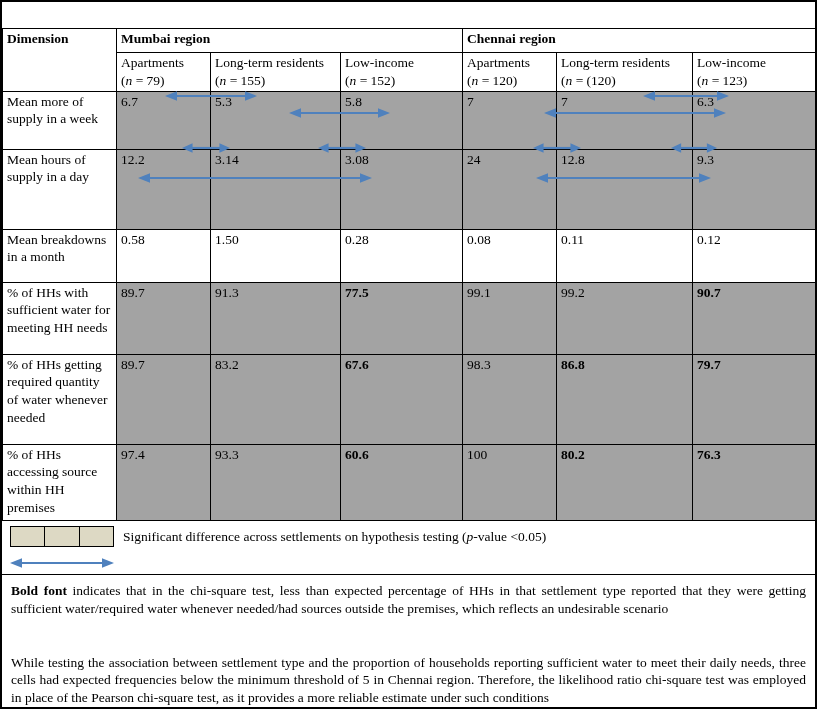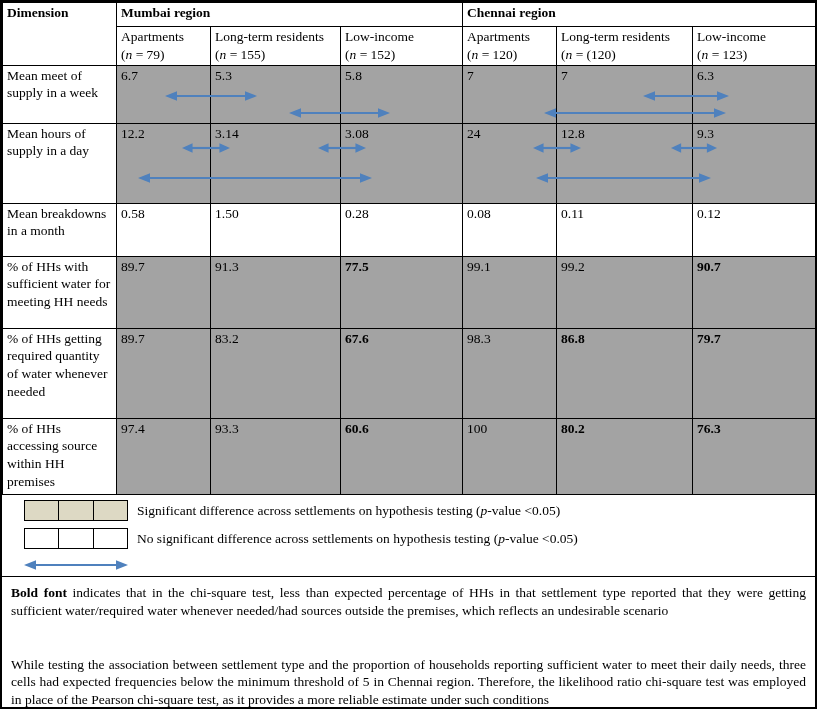--- a/index.html
+++ b/index.html
@@ -4,31 +4,31 @@
 <style>
   html,body{margin:0;padding:0;background:#ffffff;}
   #frame{
     position:relative;
     width:817px;height:709px;
     box-sizing:border-box;
     border:2px solid #000;
     font-family:"Liberation Serif","DejaVu Serif",serif;
     font-size:13.5px;color:#000;background:#fff;overflow:hidden;
   }
-  table{border-collapse:collapse;table-layout:fixed;width:813px;}
+  table{border-collapse:collapse;table-layout:fixed;width:813px;margin-top:26px;}
   td{border:1px solid #000;vertical-align:top;padding:1px 4px 1px 4px;line-height:1.32;}
   td.dimh{font-weight:bold;}
   td.region{font-weight:bold;}
   td.subhead{}
   td.dim{background:#fff;}
   td.val{}
   td.shaded{background:#a3a3a3;}
   #arrows{position:absolute;left:0;top:0;width:100%;height:100%;pointer-events:none;}
   #arrows svg{position:absolute;}
-  #legend{padding:5px 8px 0 8px;margin-left:14px;}
+  #legend{padding:5px 8px 0 8px;}
   .lg-row{display:flex;align-items:flex-end;margin-bottom:7px;}
   .lg-row.wrap{display:block;margin-bottom:3px;}
   .swatch{display:inline-flex;width:104px;height:21px;flex:0 0 auto;margin-right:9px;}
   .sw-cell{flex:1;border:1px solid #000;margin-left:-1px;}
   .sw-cell:first-child{margin-left:0;}
   .swatch.shaded .sw-cell{background:#ddd9c4;}
   .swatch.plain .sw-cell{background:#fff;}
   .lg-arrow{vertical-align:middle;margin-right:9px;}
   .lg-text{line-height:1.35;}
   .sep{border-top:1px solid #000;margin-top:4px;}
@@ -61,21 +61,21 @@
           <td class="subhead"><span>Apartments</span><br><span>(</span><span style="font-style: italic;">n</span><span> = 79)</span></td>
           <td class="subhead"><span>Long-term residents</span><br><span>(</span><span style="font-style: italic;">n</span><span> = 155)</span></td>
           <td class="subhead"><span>Low-income</span><br><span>(</span><span style="font-style: italic;">n</span><span> = 152)</span></td>
           <td class="subhead"><span>Apartments</span><br><span>(</span><span style="font-style: italic;">n</span><span> = 120)</span></td>
           <td class="subhead"><span>Long-term residents</span><br><span>(</span><span style="font-style: italic;">n</span><span> = (120)</span></td>
           <td class="subhead"><span>Low-income</span><br><span>(</span><span style="font-style: italic;">n</span><span> = 123)</span></td>
         </tr>
     </thead>
     <tbody id="table-body">
         <tr style="height: 58px;">
-          <td class="dim">Mean meet of supply in a week</td>
+          <td class="dim">Mean more of supply in a week</td>
           <td class="val shaded">6.7</td>
           <td class="val shaded">5.3</td>
           <td class="val shaded">5.8</td>
           <td class="val shaded">7</td>
           <td class="val shaded">7</td>
           <td class="val shaded">6.3</td>
         </tr>
         <tr style="height: 80px;">
           <td class="dim">Mean hours of supply in a day</td>
           <td class="val shaded">12.2</td>
@@ -179,28 +179,20 @@
 
   <div id="legend">
       <div class="lg-row">
         <span class="swatch shaded">
           <span class="sw-cell"></span>
           <span class="sw-cell"></span>
           <span class="sw-cell"></span>
         </span>
         <span class="lg-text"><span>Significant difference across settlements on hypothesis testing (</span><span style="font-style: italic;">p</span><span>-value &lt;0.05)</span></span>
       </div>
-      <div class="lg-row">
-        <span class="swatch plain">
-          <span class="sw-cell"></span>
-          <span class="sw-cell"></span>
-          <span class="sw-cell"></span>
-        </span>
-        <span class="lg-text"><span>No significant difference across settlements on hypothesis testing (</span><span style="font-style: italic;">p</span><span>-value &lt;0.05)</span></span>
-      </div>
       <div class="lg-row wrap"><svg width="104" height="12" viewBox="0 0 104 12" class="lg-arrow">
           <line x1="10" y1="6" x2="94" y2="6" stroke="#4f81bd" stroke-width="2.2"></line>
           <polygon points="0,6 12,1.2 12,10.8" fill="#4f81bd"></polygon>
           <polygon points="104,6 92,1.2 92,10.8" fill="#4f81bd"></polygon>
         </svg></div>
     </div>
 
   <div class="sep"></div>
 
   <div id="notes">

